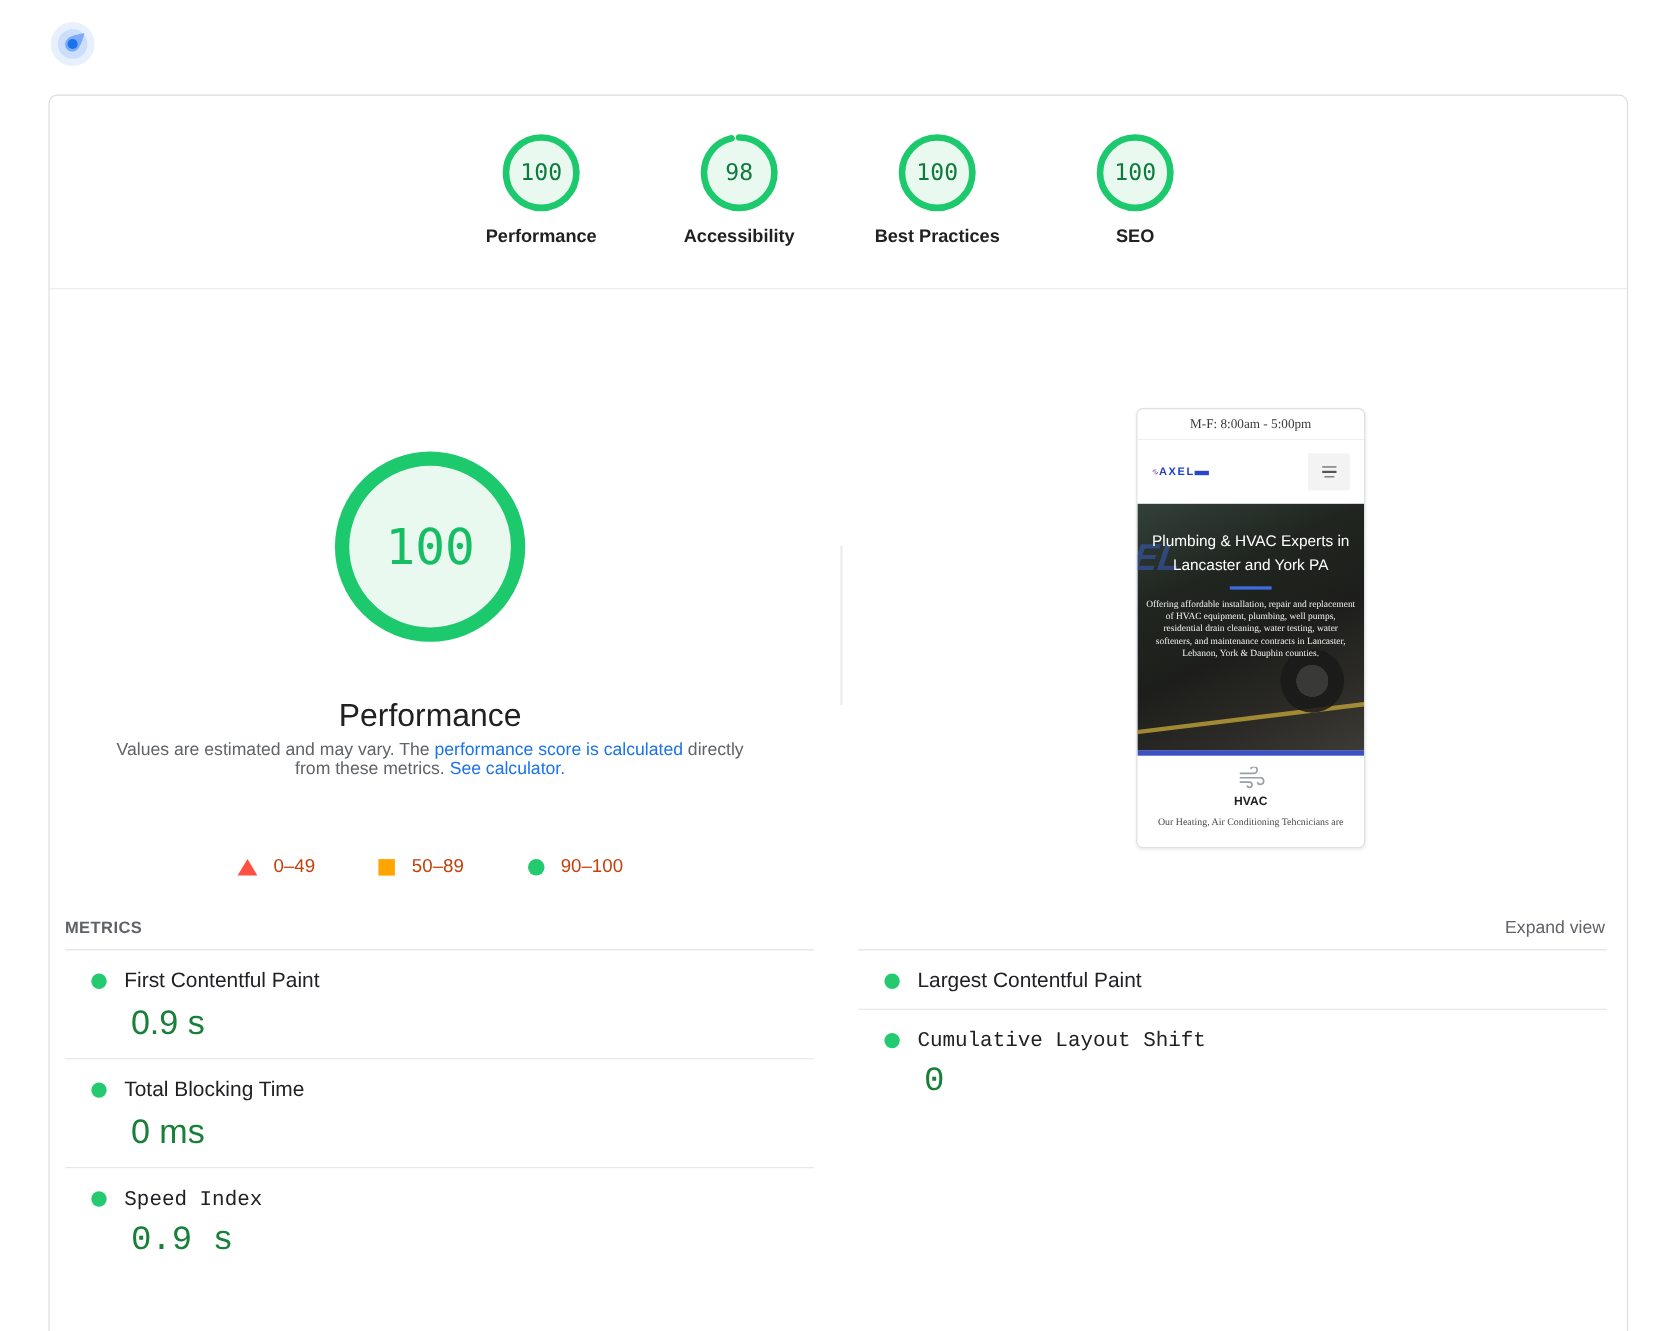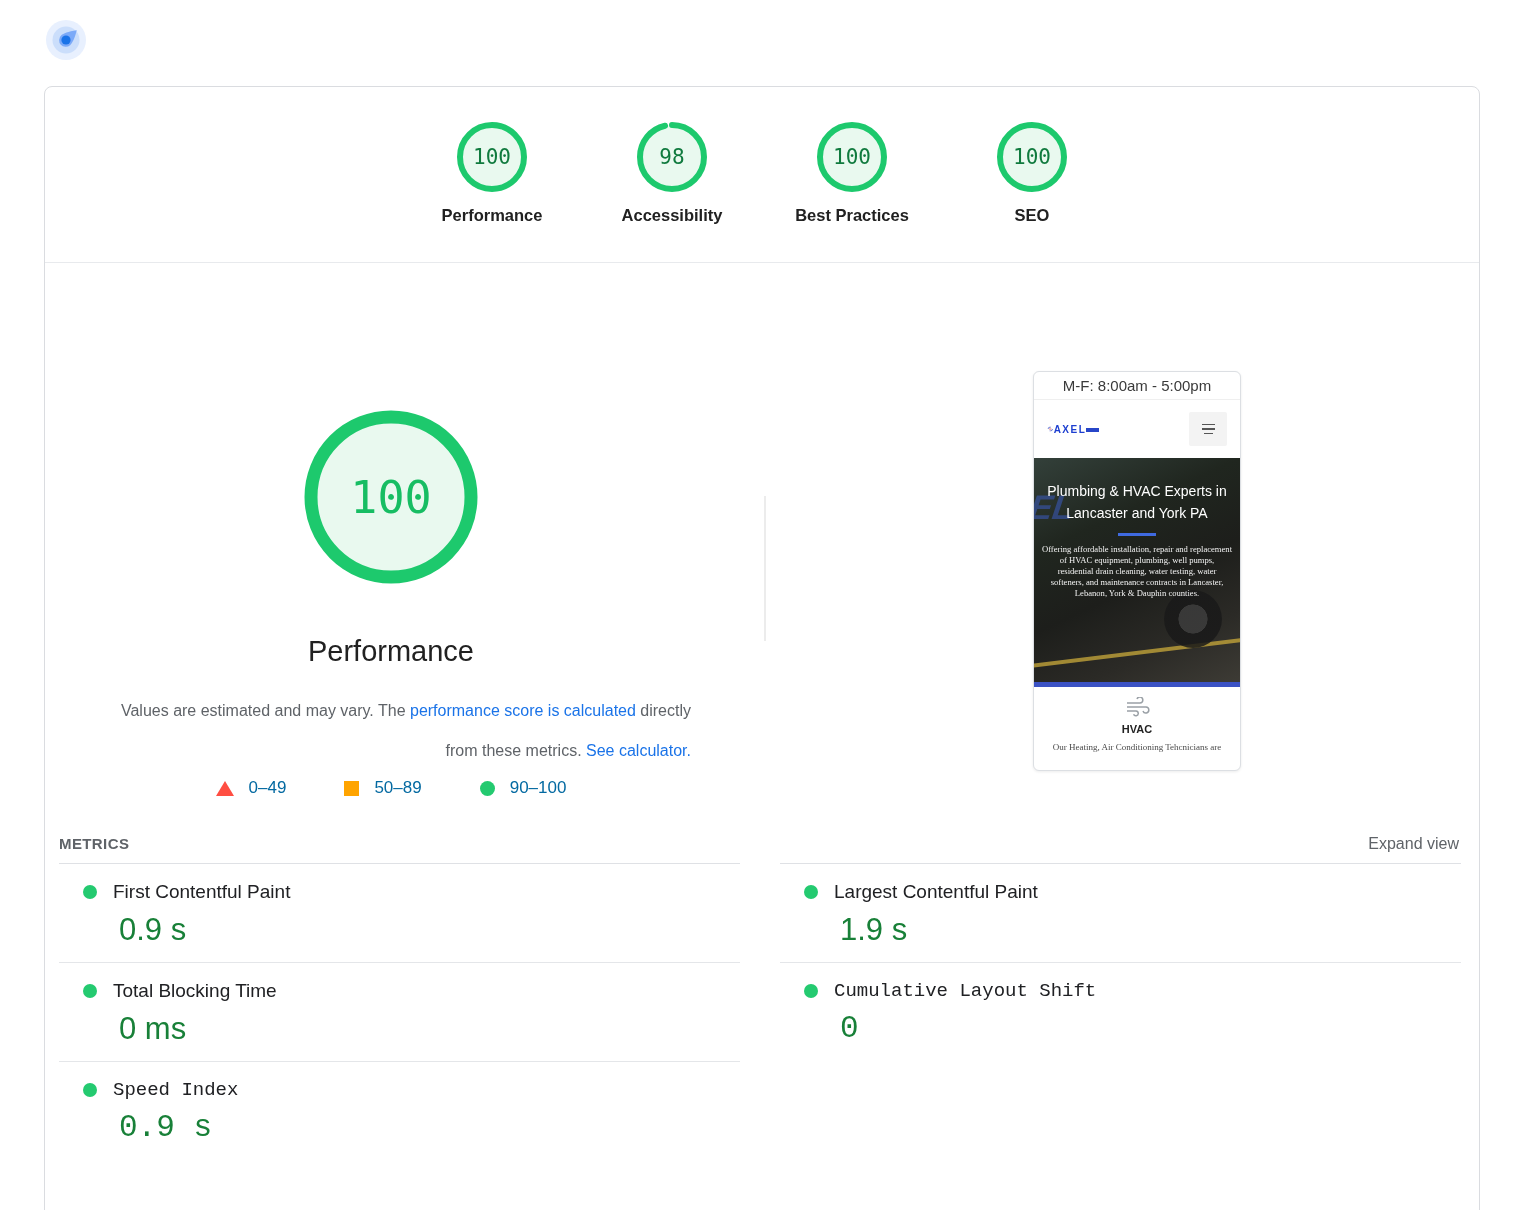--- a/index.html
+++ b/index.html
@@ -26,40 +26,40 @@
   .score-label { margin-top:13px; font-size:16.5px; font-weight:600; color:#212121; }
 
   
   .overview { position:relative; height:560px; }
 
   .big-gauge { position:absolute; left:258px; top:146px; width:176px; height:176px; }
   .big-gauge .gauge-num { font-size:45px; color:#17bd63; }
 
   .perf-heading { position:absolute; left:46px; top:372px; width:600px; text-align:center;
                   font-size:29px; font-weight:400; color:#212121; }
-  .perf-desc { position:absolute; left:46px; top:428px; width:600px; text-align:right;
-               font-size:16px; line-height:40px; color:#5f6368; }
+  .perf-desc { position:absolute; left:46px; top:410px; width:600px; text-align:center;
+               font-size:16px; line-height:18px; color:#5f6368; }
   .perf-desc a { color:#1a73e8; text-decoration:none; }
 
   .legend { position:absolute; left:46px; top:515px; width:600px;
             display:flex; justify-content:center; gap:58px; align-items:center; }
-  .legend-item { display:flex; align-items:center; gap:15px; font-size:17px; color:#0369a1; }
+  .legend-item { display:flex; align-items:center; gap:15px; font-size:17px; color:#c2410c; }
   .lg-tri { width:0; height:0; border-left:9px solid transparent; border-right:9px solid transparent;
             border-bottom:15px solid #ff4e42; }
   .lg-sq { width:15px; height:15px; background:#ffa400; }
   .lg-dot { width:15px; height:15px; border-radius:50%; background:#24ca70; }
 
   .v-divider { position:absolute; left:719px; top:233px; width:2px; height:145px; background:#ececec; }
 
   
   .thumb { position:absolute; left:988px; top:108px; width:208px; height:400px;
            border:1px solid #dcdfe3; border-radius:6px; background:#fff; overflow:hidden;
            box-shadow:0 1px 3px rgba(0,0,0,.08); cursor:pointer; }
   .thumb-hours { height:28px; display:flex; align-items:center; justify-content:center;
-                 font-family:Liberation Sans, sans-serif; font-size:15px; color:#3a3a3a;
+                 font-family:Liberation Serif, serif; font-size:12px; color:#3a3a3a;
                  border-bottom:1px solid #efefef; }
   .thumb-nav { height:58px; display:flex; align-items:center; justify-content:space-between;
                padding:0 13px; }
   .logo { display:flex; flex-direction:row; align-items:center; width:52px; }
   .logo-mark { width:24px; height:22px; }
   .logo-text { font-size:10px; font-weight:bold; color:#1d3fd0; letter-spacing:1.5px; line-height:11px; }
   .logo-bar { width:46px; height:4px; background:#2746c8; margin-top:1px; }
   .burger { width:38px; height:34px; background:#f3f3f3; border-radius:2px;
             display:flex; flex-direction:column; align-items:center; justify-content:center; gap:3px; }
   .burger span { display:block; width:13px; height:1.6px; background:#555; }
@@ -263,21 +263,20 @@
         <div class="metric-value">0.9 s</div>
       </div>
     </div>
 
     <div class="metric-col">
       <div class="metric-item">
         <div class="metric-title">
           <span class="m-dot"></span>
           <span>Largest Contentful Paint</span>
         </div>
-        <div class="metric-value">1.9 s</div>
       </div>
       <div class="metric-item">
         <div class="metric-title">
           <span class="m-dot"></span>
           <span>Cumulative Layout Shift</span>
         </div>
         <div class="metric-value">0</div>
       </div>
     </div>
   </div>

